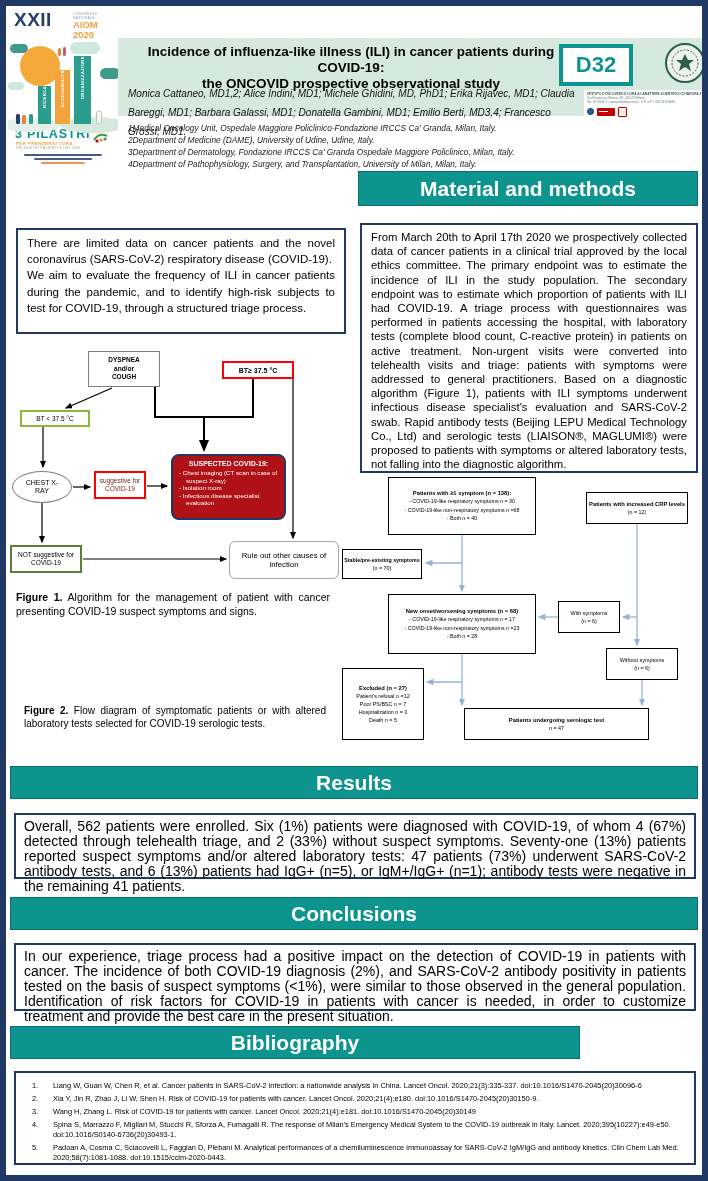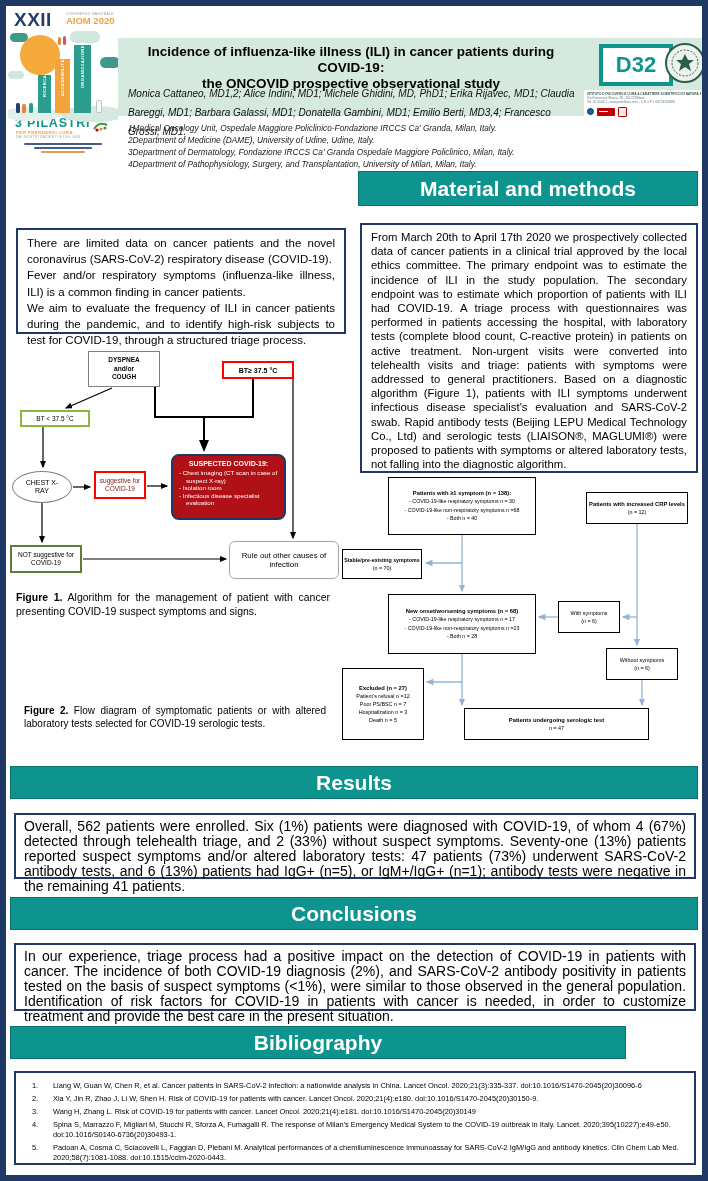--- a/index.html
+++ b/index.html
@@ -18,21 +18,21 @@
   .hospbox{background:#fff;padding:2px 3px 1px 3px;}
   .hospbox .hl{font-size:3.2px;line-height:4.2px;color:#5d7a76;white-space:nowrap;overflow:hidden;}
   .chips{display:flex;align-items:center;gap:3px;margin-top:2px;}
   .chip-circle{width:7px;height:7px;border-radius:50%;background:#1f5f9e;border:1px solid #12345f;}
   .chip-red{width:18px;height:8px;background:#c00000;border-radius:1px;display:flex;align-items:center;padding-left:2px;}
   .chip-red i{display:block;width:9px;height:1px;background:#fff;}
   .chip-crest{width:9px;height:10px;border:1.5px solid #c00000;border-radius:1px;background:#f5efe6;}
 
   
   .logo{background:#fff;overflow:hidden;}
-  .logo-top{display:flex;align-items:flex-start;gap:14px;padding:3px 0 0 6px;}
+  .logo-top{display:flex;align-items:flex-start;gap:21px;padding:3px 0 0 6px;}
   .xxii{font-weight:bold;font-size:19px;line-height:18px;color:#233e6b;letter-spacing:.5px;}
   .aiomstack{display:flex;flex-direction:column;padding-top:1px;}
   .congresso{font-size:3.4px;color:#8a9bb0;letter-spacing:.3px;}
   .aiom{font-weight:bold;font-size:9.5px;color:#f2a33c;line-height:10px;}
   .art{position:relative;height:86px;margin-top:2px;}
   .cloud{position:absolute;border-radius:8px;}
   .sun{position:absolute;border-radius:50%;background:#f5a93b;}
   .pillar{position:absolute;bottom:4px;display:flex;align-items:flex-start;justify-content:center;}
   .pillar span{writing-mode:vertical-rl;transform:rotate(180deg);font-size:4.2px;font-weight:bold;color:#ffffff;letter-spacing:.4px;padding-top:2px;}
   .person{position:absolute;border-radius:1.5px;}
@@ -142,21 +142,21 @@
     <div>the ONCOVID prospective observational study</div>
   </div>
   <div class="abs authors" style="left:128px;top:84px;width:452px;">Monica Cattaneo, MD1,2; Alice Indini, MD1; Michele Ghidini, MD, PhD1; Erika Rijavec, MD1; Claudia Bareggi, MD1; Barbara Galassi, MD1; Donatella Gambini, MD1; Emilio Berti, MD3,4; Francesco Grossi, MD1.</div>
   <div class="abs affil" style="left:128px;top:122px;width:470px;">
     <div>1Medical Oncology Unit, Ospedale Maggiore Policlinico-Fondazione IRCCS Ca' Granda, Milan, Italy.</div>
     <div>2Department of Medicine (DAME), University of Udine, Udine, Italy.</div>
     <div>3Department of Dermatology, Fondazione IRCCS Ca' Granda Ospedale Maggiore Policlinico, Milan, Italy.</div>
     <div>4Department of Pathophysiology, Surgery, and Transplantation, University of Milan, Milan, Italy.</div>
   </div>
 
-  <div class="abs d32" style="left:599px;top:44px;width:74px;height:42px;">D32</div>
+  <div class="abs d32" style="left:559px;top:44px;width:74px;height:42px;">D32</div>
   <svg class="abs" style="left:664px;top:42px;" width="42" height="42" viewBox="0 0 42 42">
     <circle cx="21" cy="21" r="19" fill="#eef2ec" stroke="#2c5e50" stroke-width="2"></circle>
     <circle cx="21" cy="21" r="13" fill="none" stroke="#2c5e50" stroke-width="1" stroke-dasharray="2 1.5"></circle>
     <path d="M21 12 L24 18 L30 18 L25 22 L27 29 L21 25 L15 29 L17 22 L12 18 L18 18 Z" fill="#2c5e50"></path>
   </svg>
   <div class="abs hospbox" style="left:584px;top:90px;width:120px;height:26px;">
     <div class="hl" style="color:#3c5a56;font-weight:bold;">ISTITUTO DI RICOVERO E CURA A CARATTERE SCIENTIFICO DI NATURA PUBBLICA</div>
     <div class="hl">Via Francesca Sforza, 28 - 20122 Milano</div>
     <div class="hl">Tel. 02 5503.1 - www.policlinico.mi.it - C.F. e P.I. 04724150968</div>
     <div class="chips">
@@ -165,21 +165,20 @@
           <i></i>
         </span>
       <span class="chip-crest"></span>
     </div>
   </div>
 
   <div class="abs bar big" style="left:358px;top:171px;width:340px;height:35px;">Material and methods</div>
 
   <div class="abs tbox bg-body just" style="left:16px;top:228px;width:330px;height:106px;padding:5px 9px;">
     <div>There are limited data on cancer patients and the novel coronavirus (SARS-CoV-2) respiratory disease (COVID-19).</div>
-    <div>Fever and/or respiratory symptoms (influenza-like illness, ILI) is a common finding in cancer patients.</div>
     <div>We aim to evaluate the frequency of ILI in cancer patients during the pandemic, and to identify high-risk subjects to test for COVID-19, through a structured triage process.</div>
   </div>
 
   <div class="abs tbox met-body just" style="left:360px;top:223px;width:338px;height:250px;padding:5px 9px;">From March 20th to April 17th 2020 we prospectively collected data of cancer patients in a clinical trial approved by the local ethics committee. The primary endpoint was to estimate the incidence of ILI in the study population. The secondary endpoint was to estimate which proportion of patients with ILI had COVID-19. A triage process with questionnaires was performed in patients accessing the hospital, with laboratory tests (complete blood count, C-reactive protein) in patients on active treatment. Non-urgent visits were converted into telehealth visits and triage: patients with symptoms were addressed to general practitioners. Based on a diagnostic algorithm (Figure 1), patients with ILI symptoms underwent infectious disease specialist's evaluation and SARS-CoV-2 swab. Rapid antibody tests (Beijing LEPU Medical Technology Co., Ltd) and serologic tests (LIAISON®, MAGLUMI®) were proposed to patients with symptoms or altered laboratory tests, not falling into the diagnostic algorithm.</div>
 
   <svg class="abs" style="left:0;top:340px;" width="355" height="250" viewBox="0 0 355 250">
     <defs>
       <marker id="ab" markerWidth="7" markerHeight="7" refX="5" refY="2.5" orient="auto">
         <path d="M0,0 L6,2.5 L0,5 Z" fill="#000"></path>
       </marker>
@@ -288,21 +287,21 @@
     <div class="t">Patients undergoing serologic test</div>
     <div class="l2">n = 47</div>
   </div>
 
   <div class="abs bar big" style="left:10px;top:766px;width:688px;height:33px;">Results</div>
   <div class="abs tbox res-body just" style="left:14px;top:813px;width:682px;height:66px;padding:4px 8px;">Overall, 562 patients were enrolled. Six (1%) patients were diagnosed with COVID-19, of whom 4 (67%) detected through telehealth triage, and 2 (33%) without suspect symptoms. Seventy-one (13%) patients reported suspect symptoms and/or altered laboratory tests: 47 patients (73%) underwent SARS-CoV-2 antibody tests, and 6 (13%) patients had IgG+ (n=5), or IgM+/IgG+ (n=1); antibody tests were negative in the remaining 41 patients.</div>
 
   <div class="abs bar big" style="left:10px;top:897px;width:688px;height:33px;">Conclusions</div>
   <div class="abs tbox res-body just" style="left:14px;top:943px;width:682px;height:68px;padding:4px 8px;">In our experience, triage process had a positive impact on the detection of COVID-19 in patients with cancer. The incidence of both COVID-19 diagnosis (2%), and SARS-CoV-2 antibody positivity in patients tested on the basis of suspect symptoms (&lt;1%), were similar to those observed in the general population. Identification of risk factors for COVID-19 in patients with cancer is needed, in order to customize treatment and provide the best care in the present situation.</div>
 
-  <div class="abs bar big" style="left:10px;top:1026px;width:616px;height:33px;">Bibliography</div>
+  <div class="abs bar big" style="left:10px;top:1026px;width:570px;height:33px;">Bibliography</div>
   <div class="abs tbox" style="left:14px;top:1071px;width:682px;height:94px;padding:8px 10px 4px 10px;">
     <div class="ref">
       <span class="no">1.</span>
       <span class="tx">Liang W, Guan W, Chen R, et al. Cancer patients in SARS-CoV-2 infection: a nationwide analysis in China. Lancet Oncol. 2020;21(3):335-337. doi:10.1016/S1470-2045(20)30096-6</span>
     </div>
     <div class="ref">
       <span class="no">2.</span>
       <span class="tx">Xia Y, Jin R, Zhao J, Li W, Shen H. Risk of COVID-19 for patients with cancer. Lancet Oncol. 2020;21(4):e180. doi:10.1016/S1470-2045(20)30150-9.</span>
     </div>
     <div class="ref">

